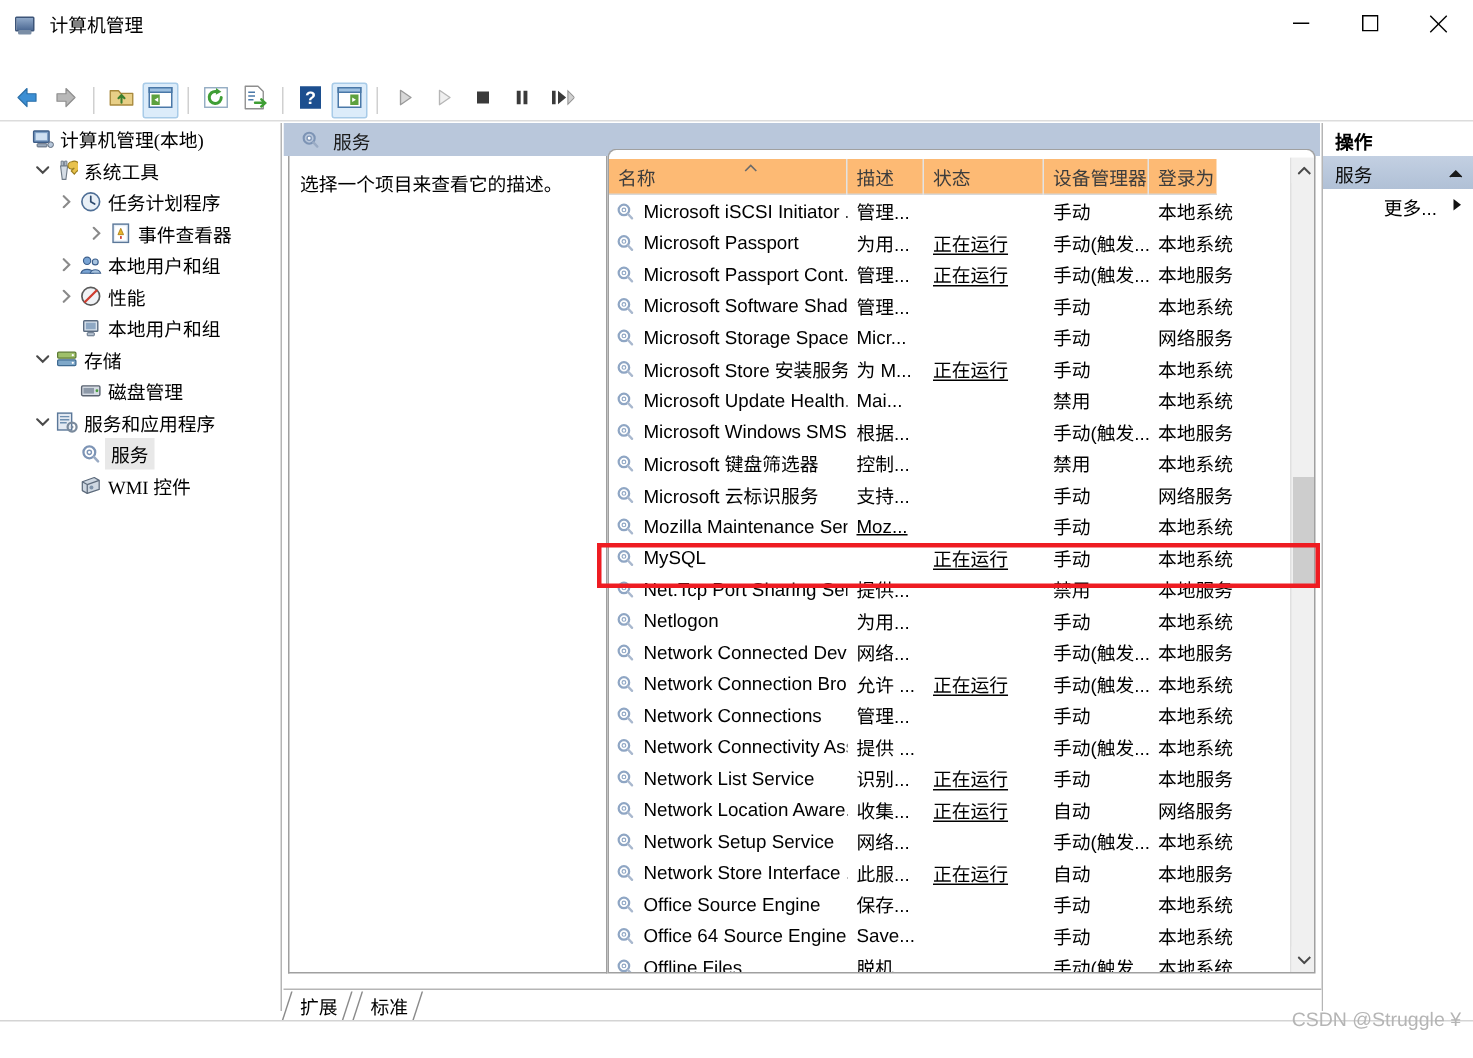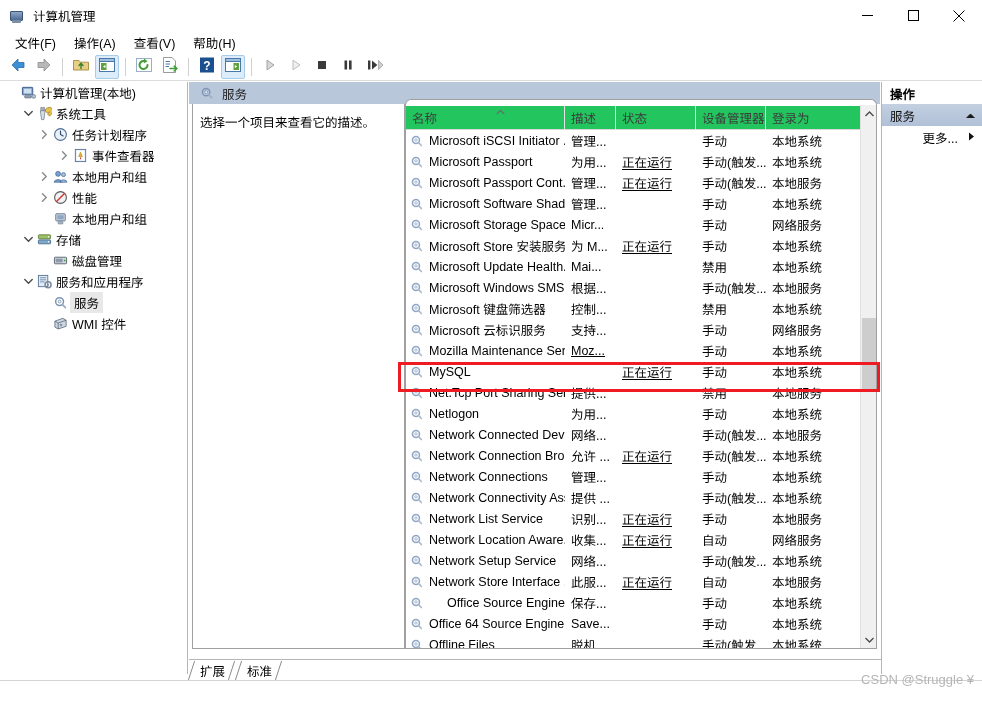--- a/index.html
+++ b/index.html
@@ -155,21 +155,21 @@
     flex: 0 0 16px;
     display: flex; align-items: center; justify-content: center;
     color: #6d6d6d;
   }
   .tree-row .tw-icon {
     width: 16px;
     flex: 0 0 16px;
     margin-right: 4px;
     display: flex; align-items: center; justify-content: center;
   }
-  .tree-row .tw-label { color: #000; }
+  .tree-row .tw-label { color: #000; font-family: Liberation Serif, serif; }
   .tree-row.selected .tw-label {
     background: #e8e8e8;
     padding: 1px 4px;
     margin-left: -2px;
   }
 
   
   #center-pane {
     position: absolute;
     left: 189px; top: 0;
@@ -223,22 +223,22 @@
     border-top-left-radius: 6px;
     border-top-right-radius: 6px;
     box-sizing: border-box;
     z-index: 3;
   }
 
   
   #col-head {
     position: absolute;
     left: 0; top: 0;
-    width: 470px; height: 25px;
-    background: #22c55e;
+    width: 405px; height: 25px;
+    background: #fdba74;
     border-bottom: 1px solid #d8d8d8;
     display: flex;
     box-sizing: border-box;
     text-align: right;
   }
   .col-h {
     position: relative;
     display: flex;
     align-items: center;
     font-size: 12.5px;
@@ -438,26 +438,20 @@
       </div>
       <div class="winbtn">
         <svg width="12" height="12" viewBox="0 0 12 12">
             <line x1="0.5" y1="0.5" x2="11.5" y2="11.5" stroke="#000" stroke-width="1"></line>
             <line x1="11.5" y1="0.5" x2="0.5" y2="11.5" stroke="#000" stroke-width="1"></line>
           </svg>
       </div>
     </div>
   </div>
 
-  <div id="menubar">
-      <div class="menu-item">文件(F)</div>
-      <div class="menu-item">操作(A)</div>
-      <div class="menu-item">查看(V)</div>
-      <div class="menu-item">帮助(H)</div>
-    </div>
 
   <div id="toolbar">
       <div class="tb-btn">
         <span><svg width="18" height="18" viewBox="0 0 18 18">
             <path d="M9 3 L3 9 L9 15 L9 11.5 L15 11.5 L15 6.5 L9 6.5 Z" fill="#3c8fd4" stroke="#2b6fa8" stroke-width="0.8" stroke-linejoin="round"></path>
           </svg></span>
       </div>
       <div class="tb-btn">
         <span><svg width="18" height="18" viewBox="0 0 18 18">
             <path d="M9 3 L15 9 L9 15 L9 11.5 L3 11.5 L3 6.5 L9 6.5 Z" fill="#b8b8b8" stroke="#8d8d8d" stroke-width="0.8" stroke-linejoin="round"></path>
@@ -1099,21 +1093,21 @@
                   </svg>
                 </span>
                 <span>Network Store Interface ...</span>
               </div>
               <div class="cell desc" style="flex: 0 0 51px;">此服...</div>
               <div class="cell status" style="flex: 0 0 80px;">正在运行</div>
               <div class="cell startup" style="flex: 0 0 70px;">自动</div>
               <div class="cell logon" style="flex: 0 0 95px;">本地服务</div>
             </div>
             <div class="svc-row">
-              <div class="cell name" style="flex: 0 0 159px; gap: 18px;">
+              <div class="cell name" style="flex: 0 0 159px;">
                 <span class="gear">
                   <svg width="14" height="14" viewBox="0 0 16 16">
                     <circle cx="6.8" cy="6.8" r="4" fill="none" stroke="#8fa6c4" stroke-width="1.7"></circle>
                     <circle cx="6.8" cy="6.8" r="1.4" fill="#ffffff" stroke="#8fa6c4" stroke-width="0.9"></circle>
                     <path d="M9.9 9.9 L13 13.2" stroke="#a9b8ce" stroke-width="1.8" stroke-linecap="round"></path>
                   </svg>
                 </span>
                 <span>Office  Source Engine</span>
               </div>
               <div class="cell desc" style="flex: 0 0 51px;">保存...</div>

